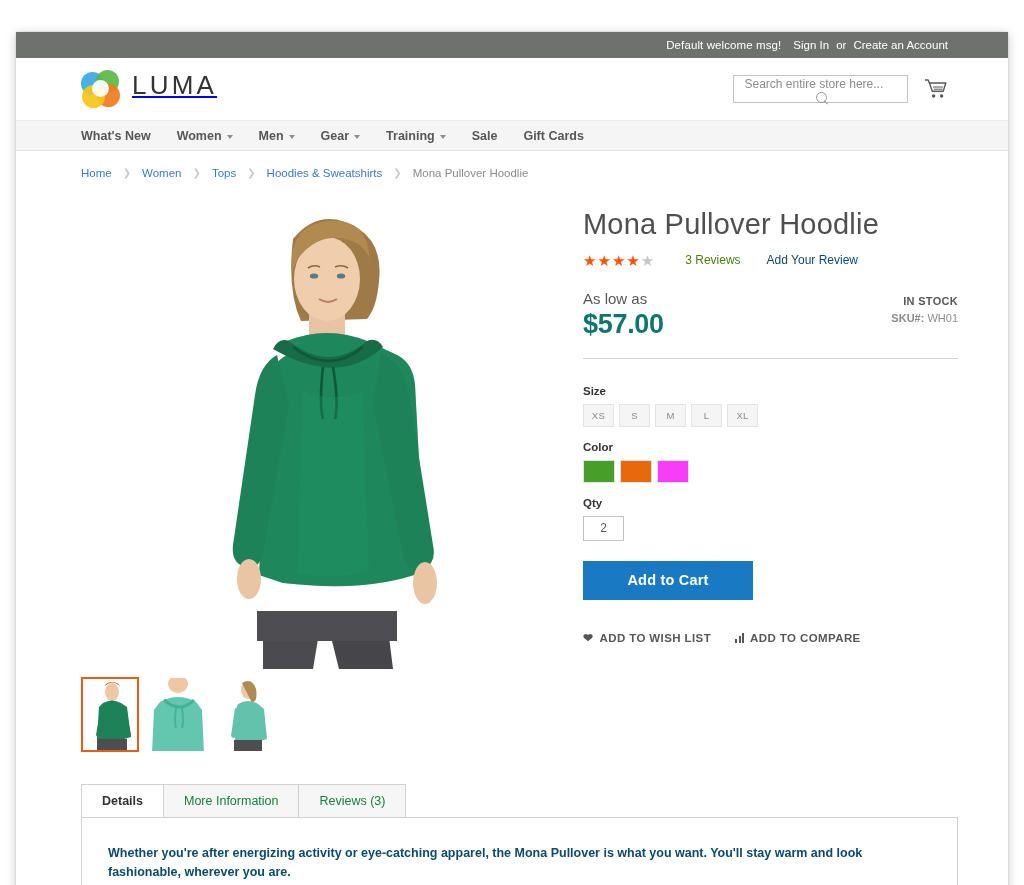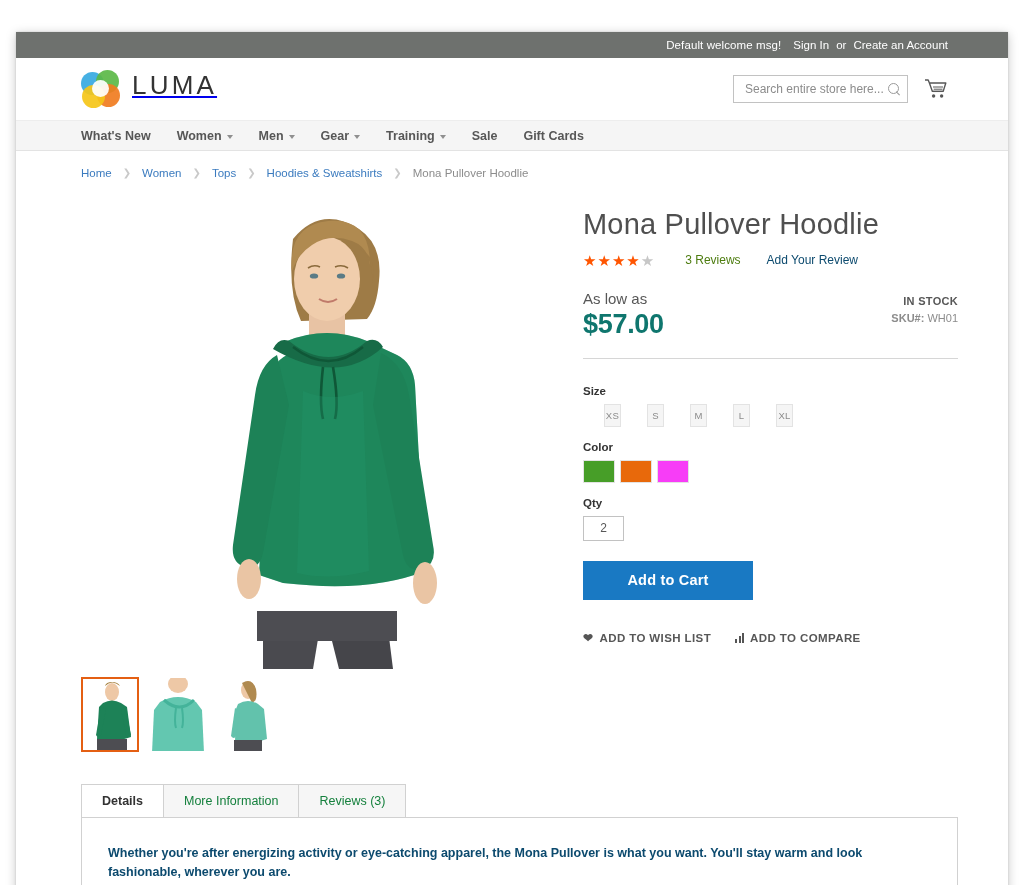--- a/index.html
+++ b/index.html
@@ -62,20 +62,21 @@
     font-weight: 400;
   }
 
   .header-right {
     margin-left: auto; display:flex; align-items:center; gap: 16px;
   }
   .search-box {
     width: 175px; height: 28px; border: 1px solid #c2c2c2;
     background:#fff; display:flex; align-items:center;
     padding: 0 6px 0 9px;
+    flex-direction: column;
   }
   .search-box input {
     border: none; outline: none; flex: 1; font-size: 12px;
     color: #575757; font-family: "Liberation Sans", sans-serif;
     background: transparent; min-width: 0;
   }
   .search-box input::placeholder { color: #8c8c8c; }
   .mag { width:13px; height:13px; position:relative; flex:none; }
   .mag::before {
     content:''; position:absolute; left:0; top:0; width:9px; height:9px;
@@ -152,23 +153,23 @@
   .sku { font-size: 11px; color: #8c8c8c; margin-top: 5px; }
   .sku b { color: #8c8c8c; font-weight: bold; }
 
   .divider { border-top: 1px solid #d6d6d6; margin: 18px 0 26px 0; }
 
   .opt-label {
     font-size: 11.5px; font-weight: bold; color: #333333; margin-bottom: 7px;
   }
   .swatches { display: flex; gap: 5px; margin-bottom: 14px; }
   .size-sw {
-    width: 17px; height: 23px; border: 1px solid #e3e3e3; background: #f5f5f5;
+    width: 31px; height: 23px; border: 1px solid #e3e3e3; background: #f5f5f5;
     display: flex; align-items: center; justify-content: center;
-    font-size: 9.5px; color: #8b8b8b; cursor: pointer; letter-spacing: .3px; margin-left: 21px;
+    font-size: 9.5px; color: #8b8b8b; cursor: pointer; letter-spacing: .3px;
   }
   .color-sw { width: 32px; height: 23px; border: 1px solid #e3e3e3; cursor: pointer; }
 
   .qty-input {
     width: 41px; height: 25px; border: 1px solid #c2c2c2; background: #fff;
     font-size: 12px; color: #575757; text-align: center;
     font-family: "Liberation Sans", sans-serif; outline: none;
   }
   .tocart {
     margin-top: 20px; width: 170px; height: 39px; background: #1979c3;

